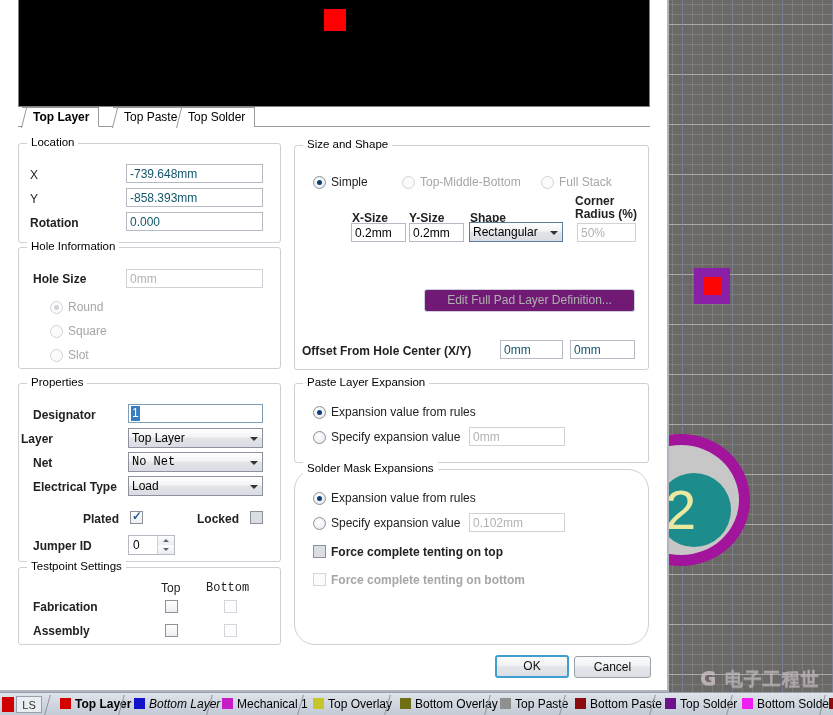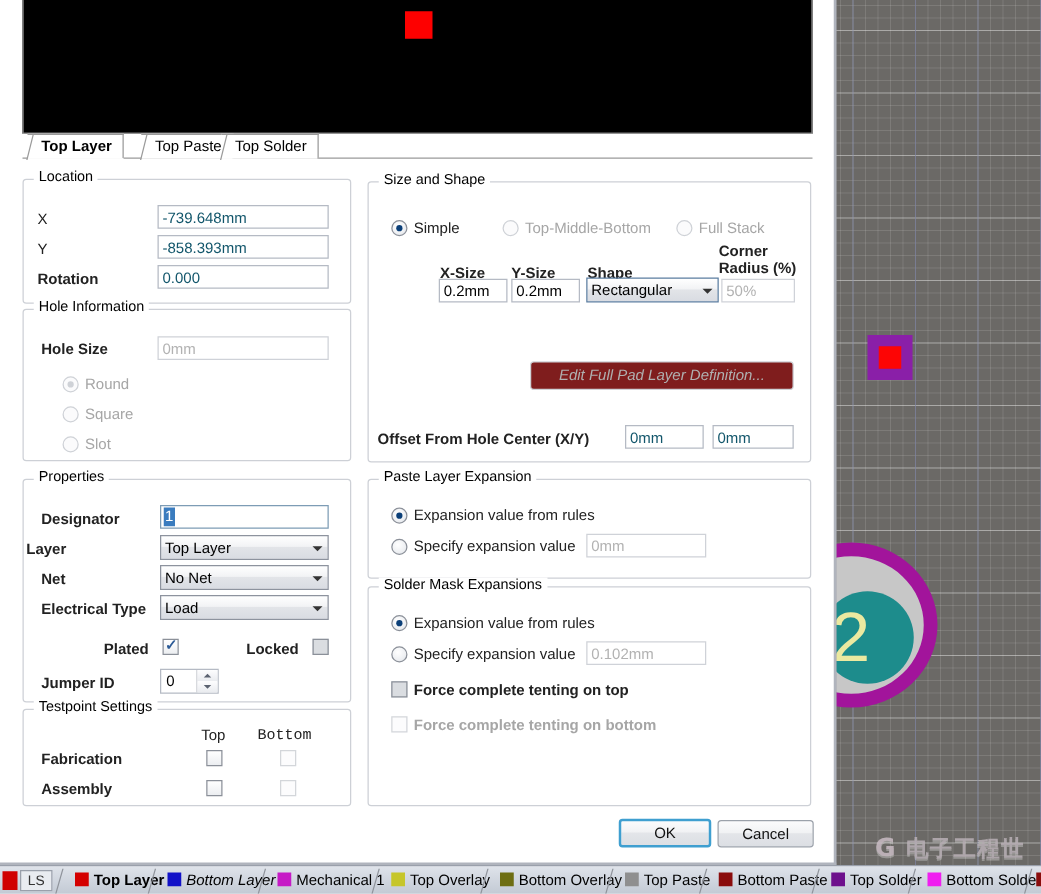--- a/index.html
+++ b/index.html
@@ -234,21 +234,21 @@
     position: absolute;
     border: 1px solid #9ba1aa;
     border-radius: 3px;
     background: linear-gradient(to bottom,#fbfbfc 0%,#f1f2f4 45%,#e3e5e9 50%,#dcdfe4 100%);
     font-family: "Liberation Sans", sans-serif;
     font-size: 12px;
     color: #111;
     text-align: center;
     cursor: default;
   }
-  .btn.dis { color: #b0b0b0; border-color:#cfd2d7; background:#7f1d1d;font-style:italic; }
+  .btn.dis { color: #b0b0b0; border-color:#cfd2d7; background:#701a75; }
   .btn.focus { border: 2px solid #3f9fd0; }
 
   
   .spinner { position:absolute; left:128px; top:535px; width:47px; height:20px;
              border:1px solid #b5bac4; background:#fff; }
   .spinner .val{ position:absolute; left:4px; top:2px; font-size:12px; color:#000; }
   .spin-btns { position:absolute; right:0px; top:0px; width:17px; height:18px;
                border-left:1px solid #cbced4; }
   .spin-btns div{ position:relative; height:9px;
                   background:linear-gradient(to bottom,#fdfdfe,#e9ebef); }
@@ -357,21 +357,21 @@
     <span class="seltxt">1</span>
   </div>
 
   <span class="flabel b" style="left:21px; top:432px;">Layer</span>
   <div class="dd" style="left:128px; top:428px; width:135px;">
     <span>Top Layer</span>
     <span class="arrow"></span>
   </div>
 
   <span class="flabel b" style="left:33px; top:456px;">Net</span>
-  <div class="dd" style="left:128px; top:452px; width:135px;">
+  <div class="dd" style="left:128px; top:452px; width:135px;font-family:Liberation Mono, monospace;">
     <span>No Net</span>
     <span class="arrow"></span>
   </div>
 
   <span class="flabel b" style="left:33px; top:480px;">Electrical Type</span>
   <div class="dd" style="left:128px; top:476px; width:135px;">
     <span>Load</span>
     <span class="arrow"></span>
   </div>
 
@@ -412,42 +412,42 @@
   <span class="flabel dis" style="left:559px; top:175px;">Full Stack</span>
 
   <span class="flabel b" style="left:352px; top:211px;">X-Size</span>
   <span class="flabel b" style="left:409px; top:211px;">Y-Size</span>
   <span class="flabel b" style="left:470px; top:211px;">Shape</span>
   <span class="flabel b" style="left:575px; top:194px;">Corner</span>
   <span class="flabel b" style="left:575px; top:207px;">Radius (%)</span>
 
   <input class="tf" style="left: 351px; top: 223px; width: 55px; color: rgb(0, 0, 0);" value="0.2mm">
   <input class="tf" style="left: 409px; top: 223px; width: 55px; color: rgb(0, 0, 0);" value="0.2mm">
-  <div class="dd hl" style="left:469px; top:222px; width:106px;">
+  <div class="dd hl" style="left:469px; top:222px; width:94px;">
     <span>Rectangular</span>
     <span class="arrow"></span>
   </div>
   <input class="tf dis" style="left: 577px; top: 223px; width: 59px;" value="50%">
 
   <div class="btn dis" style="left:424px; top:289px; width:211px; height:23px; line-height:21px;">Edit Full Pad Layer Definition...</div>
 
   <span class="flabel b" style="left:302px; top:344px;">Offset From Hole Center (X/Y)</span>
   <input class="tf" style="left: 500px; top: 340px; width: 63px;" value="0mm">
   <input class="tf" style="left: 570px; top: 340px; width: 65px;" value="0mm">
 
   <div class="group" style="left:294px; top:383px; width:355px; height:80px;">
     <span class="glabel">Paste Layer Expansion</span>
   </div>
   <span class="radio on" style="left:313px; top:406px;"></span>
   <span class="flabel" style="left:331px; top:405px;">Expansion value from rules</span>
   <span class="radio" style="left:313px; top:431px;"></span>
   <span class="flabel" style="left:331px; top:430px;">Specify expansion value</span>
   <input class="tf dis" style="left: 469px; top: 427px; width: 96px;" value="0mm">
 
-  <div class="group" style="left:294px; top:469px; width:355px; height:176px;">
+  <div class="group" style="left:294px; top:469px; width:355px; height:176px;border-radius:21px;">
     <span class="glabel">Solder Mask Expansions</span>
   </div>
   <span class="radio on" style="left:313px; top:492px;"></span>
   <span class="flabel" style="left:331px; top:491px;">Expansion value from rules</span>
   <span class="radio" style="left:313px; top:517px;"></span>
   <span class="flabel" style="left:331px; top:516px;">Specify expansion value</span>
   <input class="tf dis" style="left: 469px; top: 513px; width: 96px;" value="0.102mm">
 
   <span class="cbx gray" style="left:313px; top:545px;"></span>
   <span class="flabel b" style="left:331px; top:545px;">Force complete tenting on top</span>

